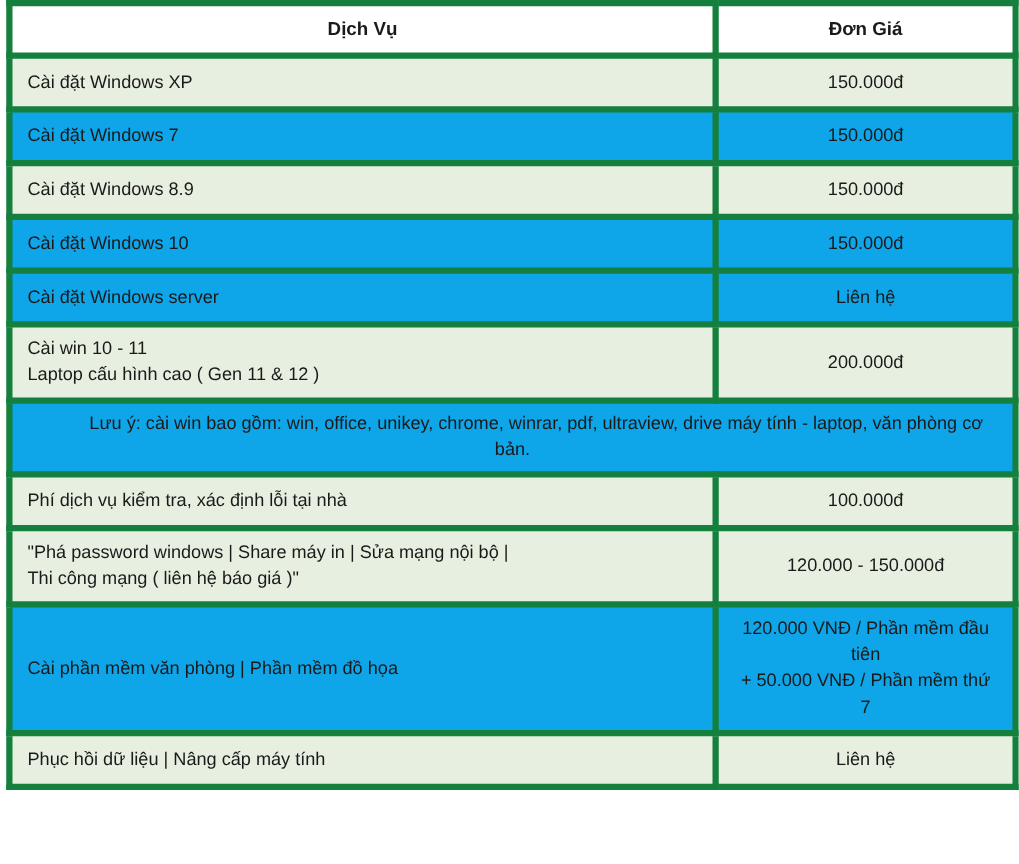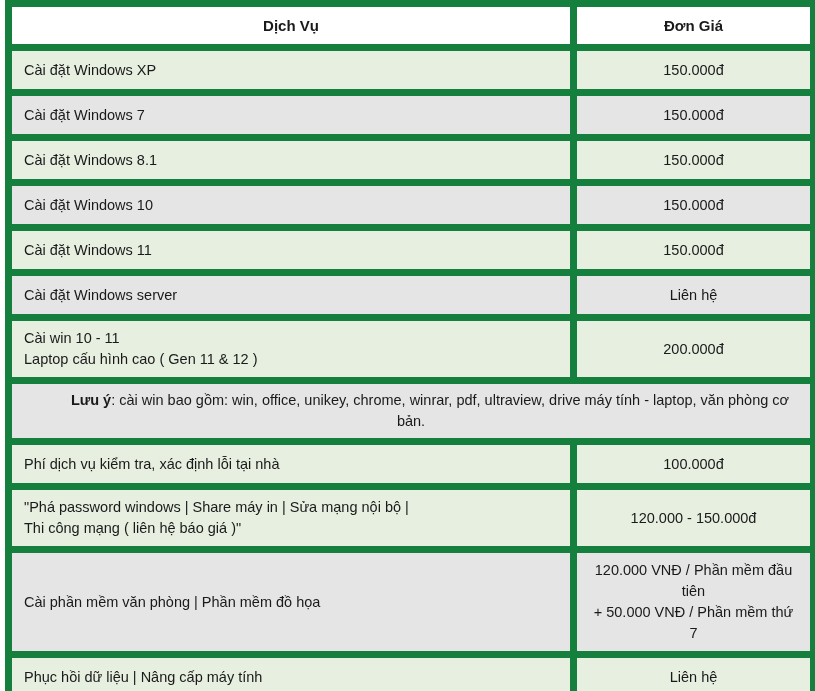--- a/index.html
+++ b/index.html
@@ -15,36 +15,36 @@
     overflow: hidden;
   }
   .price-table {
     width: 805px;
     margin: 0 5px;
     border-collapse: collapse;
     table-layout: fixed;
     font-size: 14.5px;
   }
   .price-table td, .price-table th {
-    border: 7px solid #15803d;
+    border: 5px solid #15803d;
     padding: 0 12px;
     vertical-align: middle;
   }
   .col-service { width: 565px; }
   .col-price   { width: 240px; }
 
   thead th {
     background: #ffffff;
     font-weight: bold;
     text-align: center;
     height: 37px;
     font-size: 15px;
   }
   tbody tr.row-green td { background: #e7efe0; }
-  tbody tr.row-white td { background: #e5e5e5; }
+  tbody tr.row-white td { background: #0ea5e9; }
 
   td.service {
     text-align: left;
   }
   td.price {
     text-align: center;
   }
   tr.r-std td { height: 38px; }
   tr.r-tall td { height: 56px; }
   tr.r-note td { height: 54px; }
@@ -53,21 +53,21 @@
   .multiline {
     line-height: 1.45;
     white-space: pre-line;
   }
   .note-cell {
     text-align: center;
     line-height: 1.45;
     padding: 6px 14px;
   }
   .note-cell b {
-    font-weight: bold;
+    font-weight: normal;
     padding-left: 38px;
   }
   .note-text {
     display: inline;
   }
 </style>
 </head>
 <body>
 
 <table class="price-table">
@@ -87,33 +87,29 @@
       <td class="service">Cài đặt Windows XP</td>
       <td class="price">150.000đ</td>
     </tr>
 
     <tr class="row-white r-std">
       <td class="service">Cài đặt Windows 7</td>
       <td class="price">150.000đ</td>
     </tr>
 
     <tr class="row-green r-std">
-      <td class="service">Cài đặt Windows 8.1</td>
+      <td class="service">Cài đặt Windows 8.9</td>
       <td class="price">150.000đ</td>
     </tr>
 
     <tr class="row-white r-std">
       <td class="service">Cài đặt Windows 10</td>
       <td class="price">150.000đ</td>
     </tr>
 
-    <tr class="row-green r-std">
-      <td class="service">Cài đặt Windows 11</td>
-      <td class="price">150.000đ</td>
-    </tr>
 
     <tr class="row-white r-std">
       <td class="service">Cài đặt Windows server</td>
       <td class="price">Liên hệ</td>
     </tr>
 
     <tr class="row-green r-tall">
       <td class="service multiline">Cài win 10 - 11
 Laptop cấu hình cao ( Gen 11 &amp; 12 )</td>
       <td class="price">200.000đ</td>

